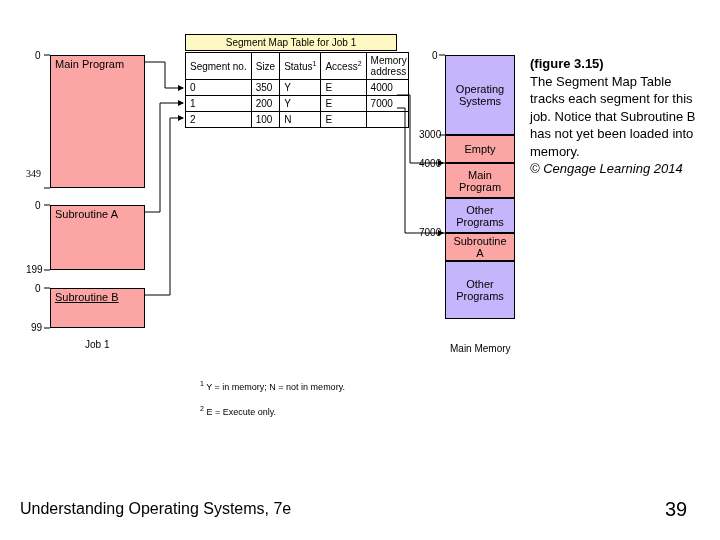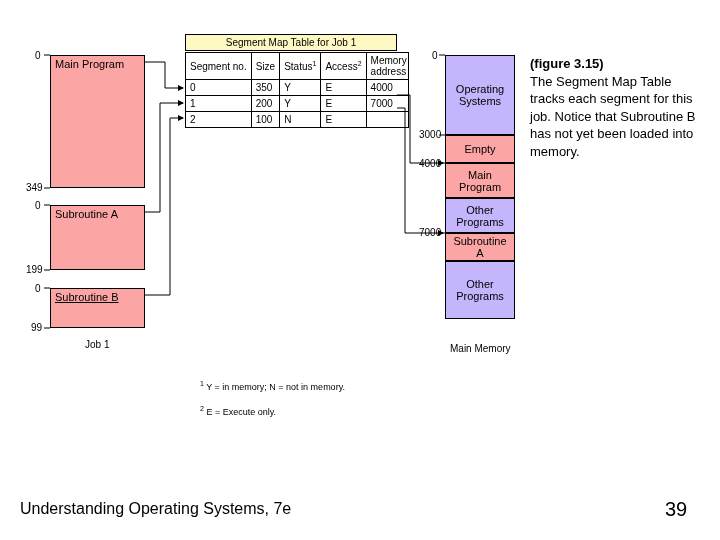--- a/index.html
+++ b/index.html
@@ -83,21 +83,21 @@
 </style>
 </head>
 <body>
 
 <div class="canvas">
 
   <div class="box" style="left:50px; top:55px; width:95px; height:133px;">
     <span>Main Program</span>
   </div>
   <div class="label" style="left:35px; top:50px;">0</div>
-  <div class="label" style="left:26px; top:182px;">349</div>
+  <div class="label" style="left:26px; top:168px;font-family:Liberation Serif, serif;">349</div>
 
   <div class="box" style="left:50px; top:205px; width:95px; height:65px;">
     <span>Subroutine A</span>
   </div>
   <div class="label" style="left:35px; top:200px;">0</div>
   <div class="label" style="left:26px; top:264px;">199</div>
 
   <div class="box" style="left:50px; top:288px; width:95px; height:40px;text-decoration:underline;">
     <span>Subroutine B</span>
   </div>
@@ -168,20 +168,21 @@
   <div class="footnote" style="left:200px; top:380px;">
     <span class="sup">1</span><span> Y = in memory; N = not in memory.</span>
   </div>
   <div class="footnote" style="left:200px; top:405px;">
     <span class="sup">2</span><span> E = Execute only.</span>
   </div>
 
   <div class="caption" style="left:530px; top:55px;">
     <div class="bold">(figure 3.15)</div>
     <div>The Segment Map Table tracks each segment for this job. Notice that Subroutine B has not yet been loaded into memory.</div>
+    <div class="ital">© Cengage Learning 2014</div>
   </div>
 
   <div class="footer-left" style="left:20px; top:500px;">Understanding Operating Systems, 7e</div>
   <div class="footer-right" style="left:665px; top:498px;">39</div>
 
   <svg class="lines">
     <defs>
       <marker id="arr" markerWidth="6" markerHeight="6" refX="5" refY="3" orient="auto">
         <path d="M0,0 L6,3 L0,6 Z" fill="#000"></path>
       </marker>

